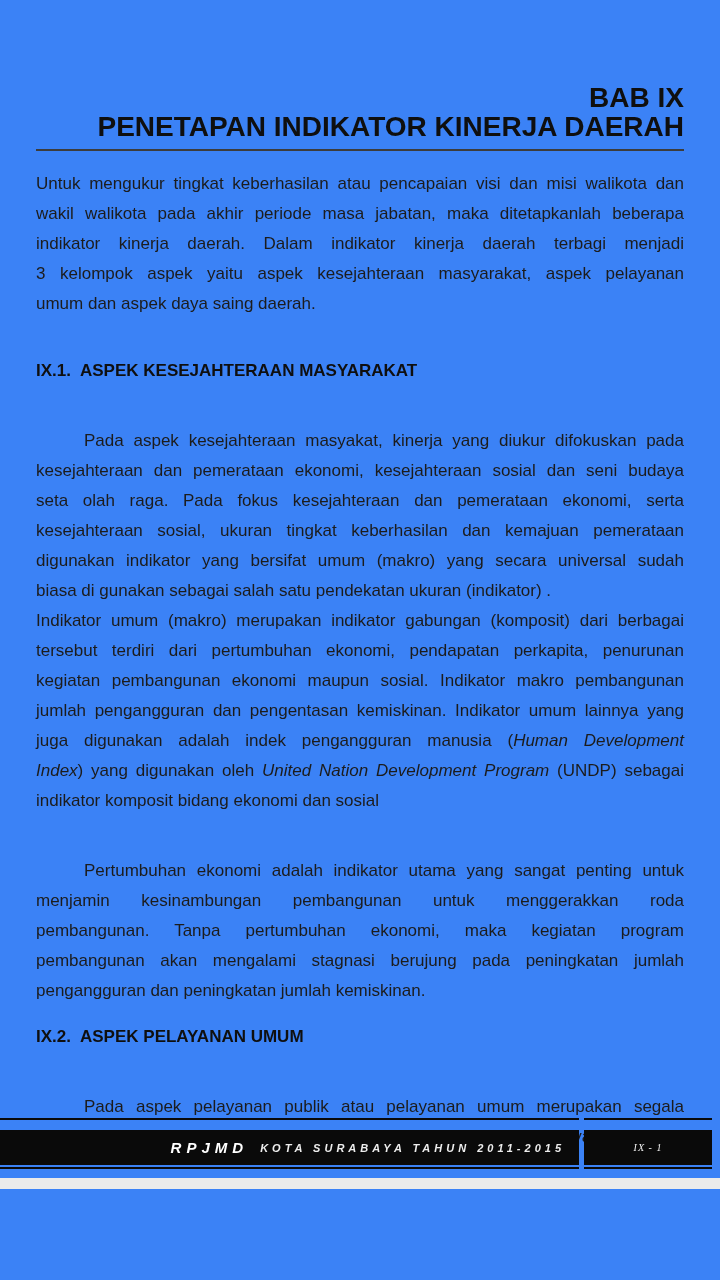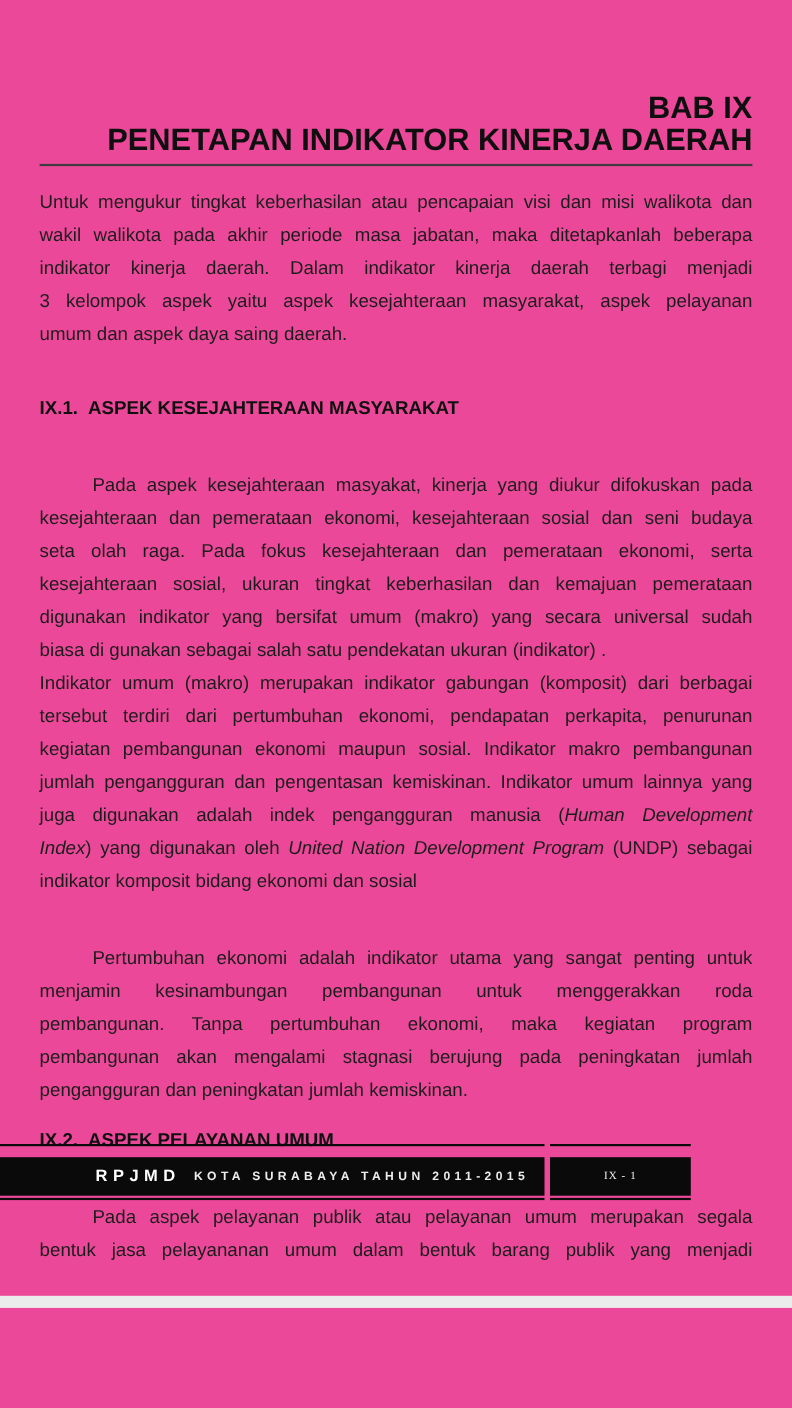--- a/index.html
+++ b/index.html
@@ -1,20 +1,20 @@
 <!DOCTYPE html>
 <html><head>
 <meta charset="utf-8">
 <style>
   html, body { margin: 0; padding: 0; background: #ffffff; }
   .page {
     position: relative;
     width: 720px;
     height: 1280px;
-    background: #ec4899;
+    background: #3b82f6;
     overflow: hidden;
     font-family: "Liberation Sans", sans-serif;
     color: #1c1c1c;
   }
   .content {
     position: absolute;
     top: 0; left: 0;
     width: 648px;
     padding: 83px 36px 0 36px;
   }
@@ -50,25 +50,26 @@
     display: flex;
   }
   .sec-heading.second { margin-top: 16px; }
   .sec-num { width: 44px; flex: 0 0 44px; }
   .sec-body { margin-top: 2px; }
   em { font-style: italic; }
 
   
   .footer {
     position: absolute;
-    top: 1040px;
+    top: 1118px;
     left: 0;
-    width: 628px;
+    width: 712px;
     display: flex;
     gap: 5px;
+    font-style: italic;
   }
   .fwrap {
     border-top: 2px solid #0a0a0a;
     border-bottom: 2px solid #0a0a0a;
     padding: 10px 0 2px 0;
   }
   .fwrap-left { flex: 1 1 auto; }
   .fwrap-right { flex: 0 0 128px; }
   .fbar {
     background: #0a0a0a;

